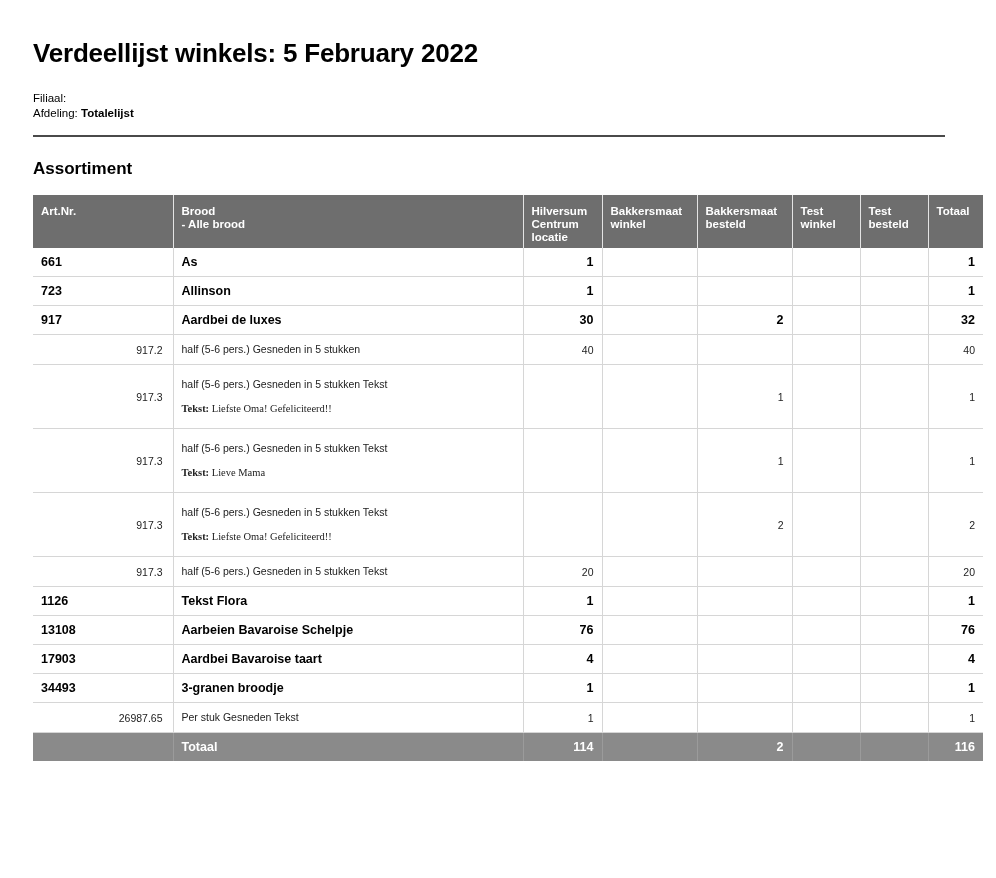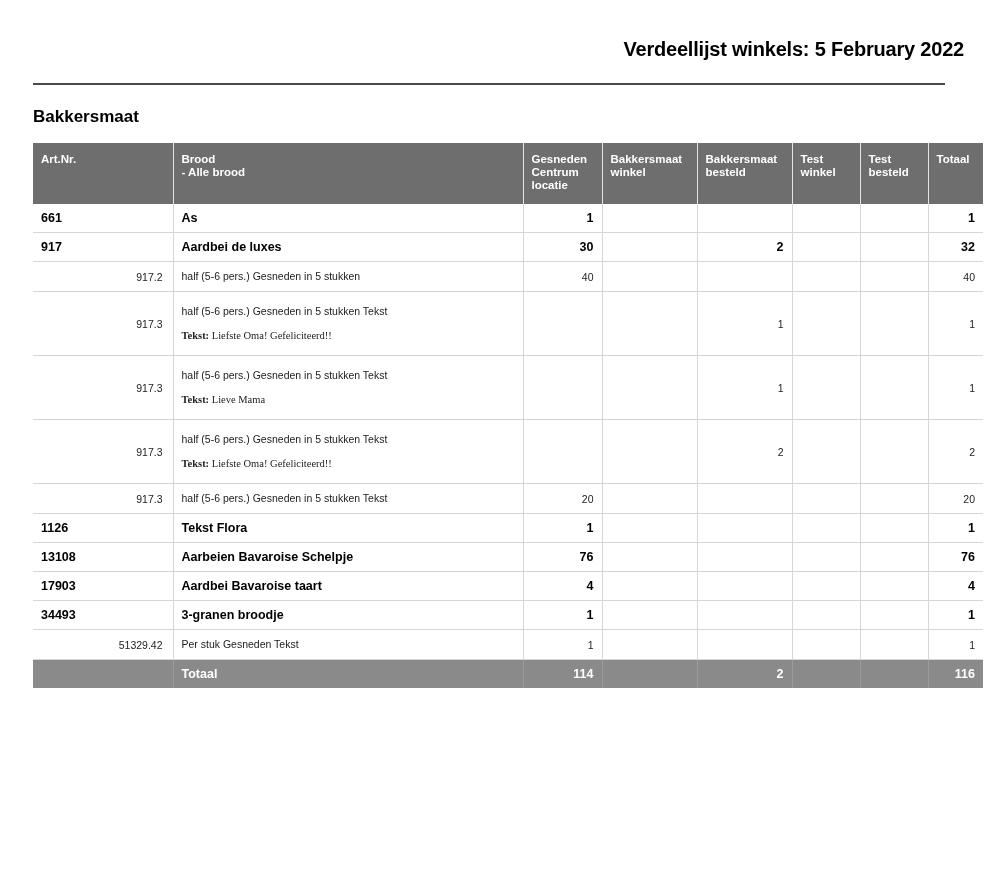--- a/index.html
+++ b/index.html
@@ -12,25 +12,24 @@
     height: 878px;
     font-family: "Liberation Sans", sans-serif;
     color: #000000;
     -webkit-font-smoothing: antialiased;
   }
   .page {
     padding: 38px 32px 0 33px;
     box-sizing: border-box;
   }
   .doc-title {
-    font-size: 20px;
+    font-size: 26px;
     font-weight: bold;
     margin: 0 0 22px 0;
     letter-spacing: -0.2px;
-    text-align: right;
   }
   .meta {
     font-size: 11.5px;
     line-height: 15px;
     margin-bottom: 14px;
   }
   .meta .meta-value {
     font-weight: bold;
   }
   .rule {
@@ -48,21 +47,21 @@
     width: 950px;
     table-layout: fixed;
   }
   table.assortiment th {
     background: #6e6e6e;
     color: #ffffff;
     font-size: 11.5px;
     font-weight: bold;
     text-align: left;
     vertical-align: top;
-    padding: 10px 8px 12px 8px;
+    padding: 10px 8px 4px 8px;
     line-height: 13px;
     border-right: 1px solid #e4e4e4;
   }
   table.assortiment th:last-child {
     border-right: none;
   }
   th.num, td.num {
     text-align: right;
   }
   table.assortiment td {
@@ -122,64 +121,84 @@
   .col-tb { width: 68px; }
   .col-tot { width: 55px; }
 </style>
 </head>
 <body>
 
 <div class="page">
 
   <h1 class="doc-title">Verdeellijst winkels: 5 February 2022</h1>
 
+  <div class="meta">
+    <div>
+      <span>Filiaal:</span>
+      <span class="meta-value"></span>
+    </div>
+    <div>
+      <span>Afdeling:</span>
+      <span class="meta-value">Totalelijst</span>
+    </div>
+  </div>
 
   <div class="rule"></div>
 
-  <h2 class="section-title">Bakkersmaat</h2>
+  <h2 class="section-title">Assortiment</h2>
 
   <table class="assortiment">
     <colgroup>
       <col class="col-art">
       <col class="col-brood">
       <col class="col-hc">
       <col class="col-bw">
       <col class="col-bb">
       <col class="col-tw">
       <col class="col-tb">
       <col class="col-tot">
     </colgroup>
     <thead>
       <tr>
         <th>Art.Nr.</th>
         <th>
           <span>Brood</span><br>
           <span>- Alle brood</span>
         </th>
-        <th>Gesneden Centrum locatie</th>
+        <th>Hilversum Centrum locatie</th>
         <th>Bakkersmaat winkel</th>
         <th>Bakkersmaat besteld</th>
         <th>Test winkel</th>
         <th>Test besteld</th>
         <th class="num">Totaal</th>
       </tr>
     </thead>
     <tbody>
 
       <tr class="main">
         <td class="artnr">661</td>
         <td class="brood">As</td>
         <td class="num">1</td>
         <td class="num"></td>
         <td class="num"></td>
         <td class="num"></td>
         <td class="num"></td>
         <td class="num">1</td>
       </tr>
 
+      <tr class="main">
+        <td class="artnr">723</td>
+        <td class="brood">Allinson</td>
+        <td class="num">1</td>
+        <td class="num"></td>
+        <td class="num"></td>
+        <td class="num"></td>
+        <td class="num"></td>
+        <td class="num">1</td>
+      </tr>
 
       <tr class="main">
         <td class="artnr">917</td>
         <td class="brood">Aardbei de luxes</td>
         <td class="num">30</td>
         <td class="num"></td>
         <td class="num">2</td>
         <td class="num"></td>
         <td class="num"></td>
         <td class="num">32</td>
@@ -300,21 +319,21 @@
         <td class="brood">3-granen broodje</td>
         <td class="num">1</td>
         <td class="num"></td>
         <td class="num"></td>
         <td class="num"></td>
         <td class="num"></td>
         <td class="num">1</td>
       </tr>
 
       <tr class="sub">
-        <td class="artnr">51329.42</td>
+        <td class="artnr">26987.65</td>
         <td class="brood">
           <span>Per stuk Gesneden Tekst</span>
         </td>
         <td class="num">1</td>
         <td class="num"></td>
         <td class="num"></td>
         <td class="num"></td>
         <td class="num"></td>
         <td class="num">1</td>
       </tr>

